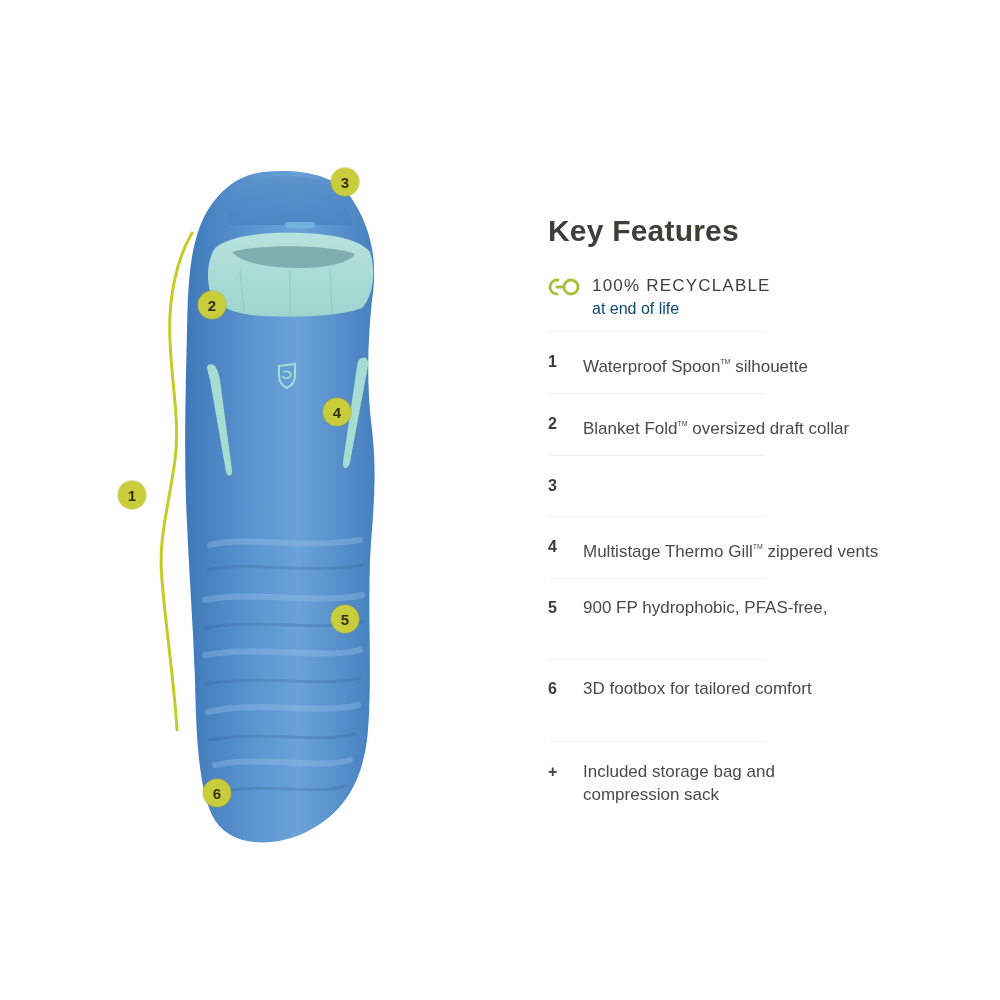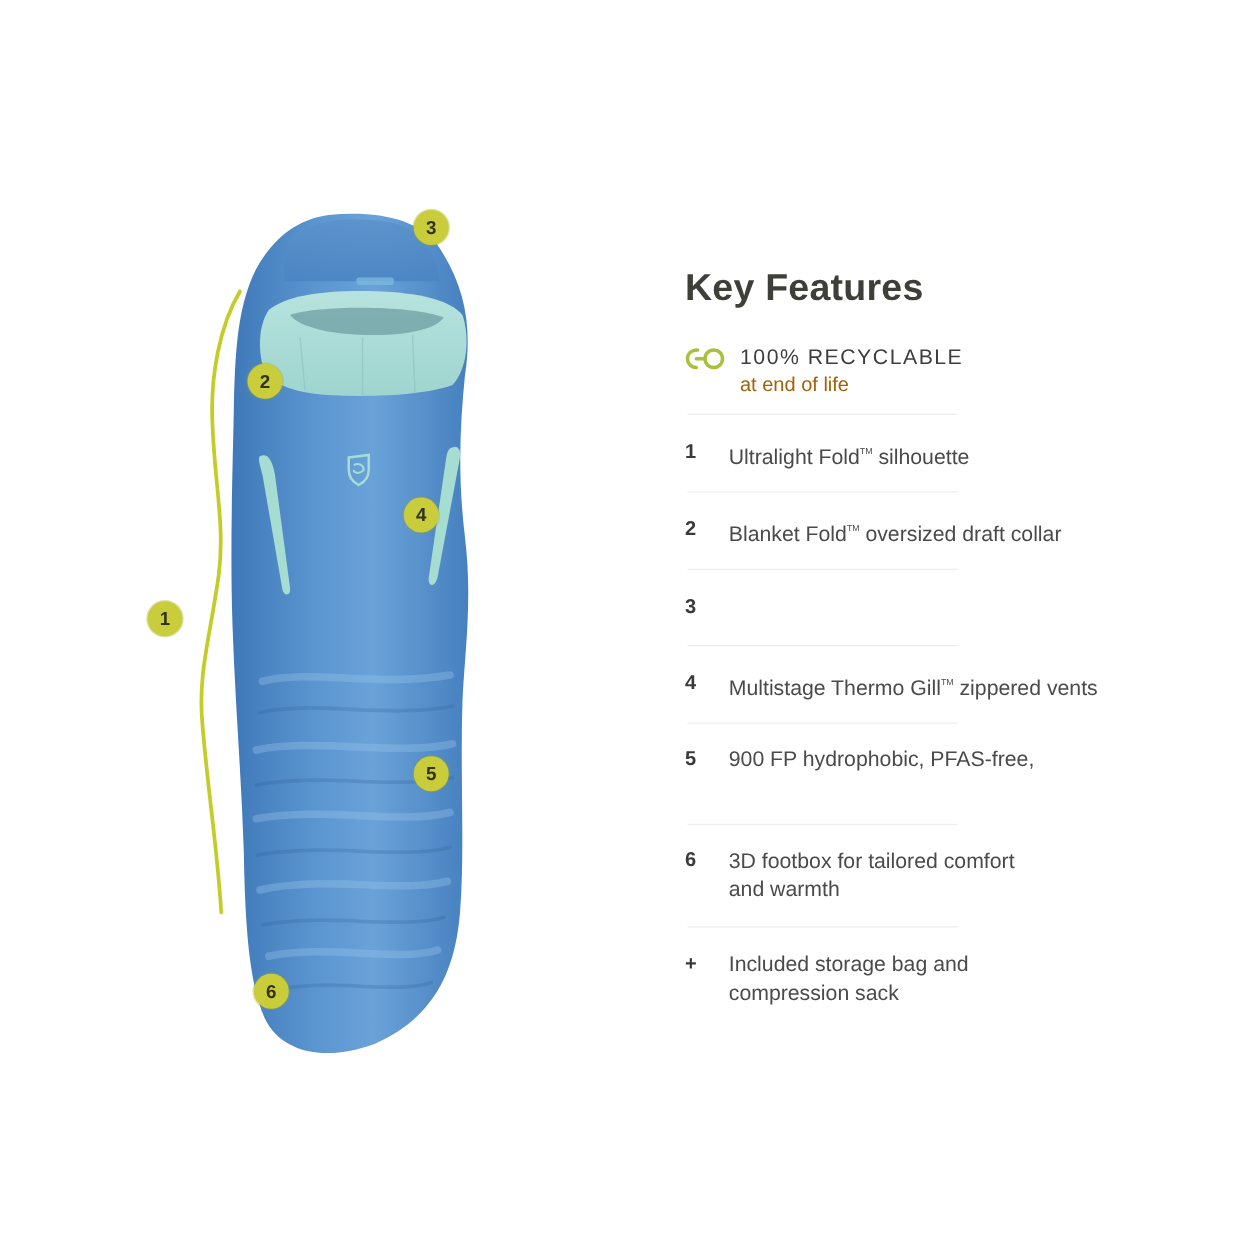--- a/index.html
+++ b/index.html
@@ -20,21 +20,21 @@
 
     
     .features { position: absolute; left: 548px; top: 212px; width: 420px; }
     .features h1 {
       font-size: 30px; font-weight: 700; color: #3f3f3a; letter-spacing: 0.2px;
       font-family: "Liberation Sans", sans-serif; line-height: 38px;
     }
     .recyclable { display: flex; align-items: flex-start; margin-top: 26px; height: 44px; }
     .recyclable .icon { width: 32px; height: 20px; margin-top: 1px; margin-right: 12px; }
     .recyclable .title { font-size: 17px; font-weight: 400; letter-spacing: 1.2px; color: #3e3e3e; line-height: 20px; }
-    .recyclable .sub { font-size: 16px; color: #a16207; line-height: 22px; margin-top: 2px; }
+    .recyclable .sub { font-size: 16px; color: #0c4a6e; line-height: 22px; margin-top: 2px; }
     .feature {
       position: absolute; left: 0; display: flex; align-items: flex-start;
     }
     .feature .num { width: 35px; font-size: 16px; font-weight: 700; color: #3a3a3a; line-height: 23px; }
     .feature .text { font-size: 17px; color: #4a4a4a; line-height: 23px; }
     .feature .text sup { font-size: 7px; vertical-align: 8px; }
     .abs-div { position: absolute; left: 2px; height: 1px; width: 216px; background: #ededed; }
   </style>
 </head>
 <body>
@@ -120,21 +120,21 @@
       <div class="sub">at end of life</div>
     </div>
   </div>
 </div>
 
 <div style="position:absolute;left:548px;top:0;width:420px;height:1000px;">
   <div class="abs-div" style="top:331px;"></div>
 
   <div class="feature" style="top:350px;">
     <span class="num">1</span>
-    <span class="text"><span>Ultralight Fold</span><sup>TM</sup><span> silhouette</span></span>
+    <span class="text"><span>Waterproof Spoon</span><sup>TM</sup><span> silhouette</span></span>
   </div>
   <div class="abs-div" style="top:393px;"></div>
 
   <div class="feature" style="top:412px;">
     <span class="num">2</span>
     <span class="text"><span>Blanket Fold</span><sup>TM</sup><span> oversized draft collar</span></span>
   </div>
   <div class="abs-div" style="top:455px;"></div>
 
   <div class="feature" style="top:474px;">
@@ -153,21 +153,20 @@
     <span class="text">
       <span style="display:block">900 FP hydrophobic, PFAS-free,</span>
     </span>
   </div>
   <div class="abs-div" style="top:659px;"></div>
 
   <div class="feature" style="top:677px;">
     <span class="num">6</span>
     <span class="text">
       <span style="display:block">3D footbox for tailored comfort</span>
-      <span style="display:block">and warmth</span>
     </span>
   </div>
   <div class="abs-div" style="top:741px;"></div>
 
   <div class="feature" style="top:760px;">
     <span class="num">+</span>
     <span class="text">
       <span style="display:block">Included storage bag and</span>
       <span style="display:block">compression sack</span>
     </span>

